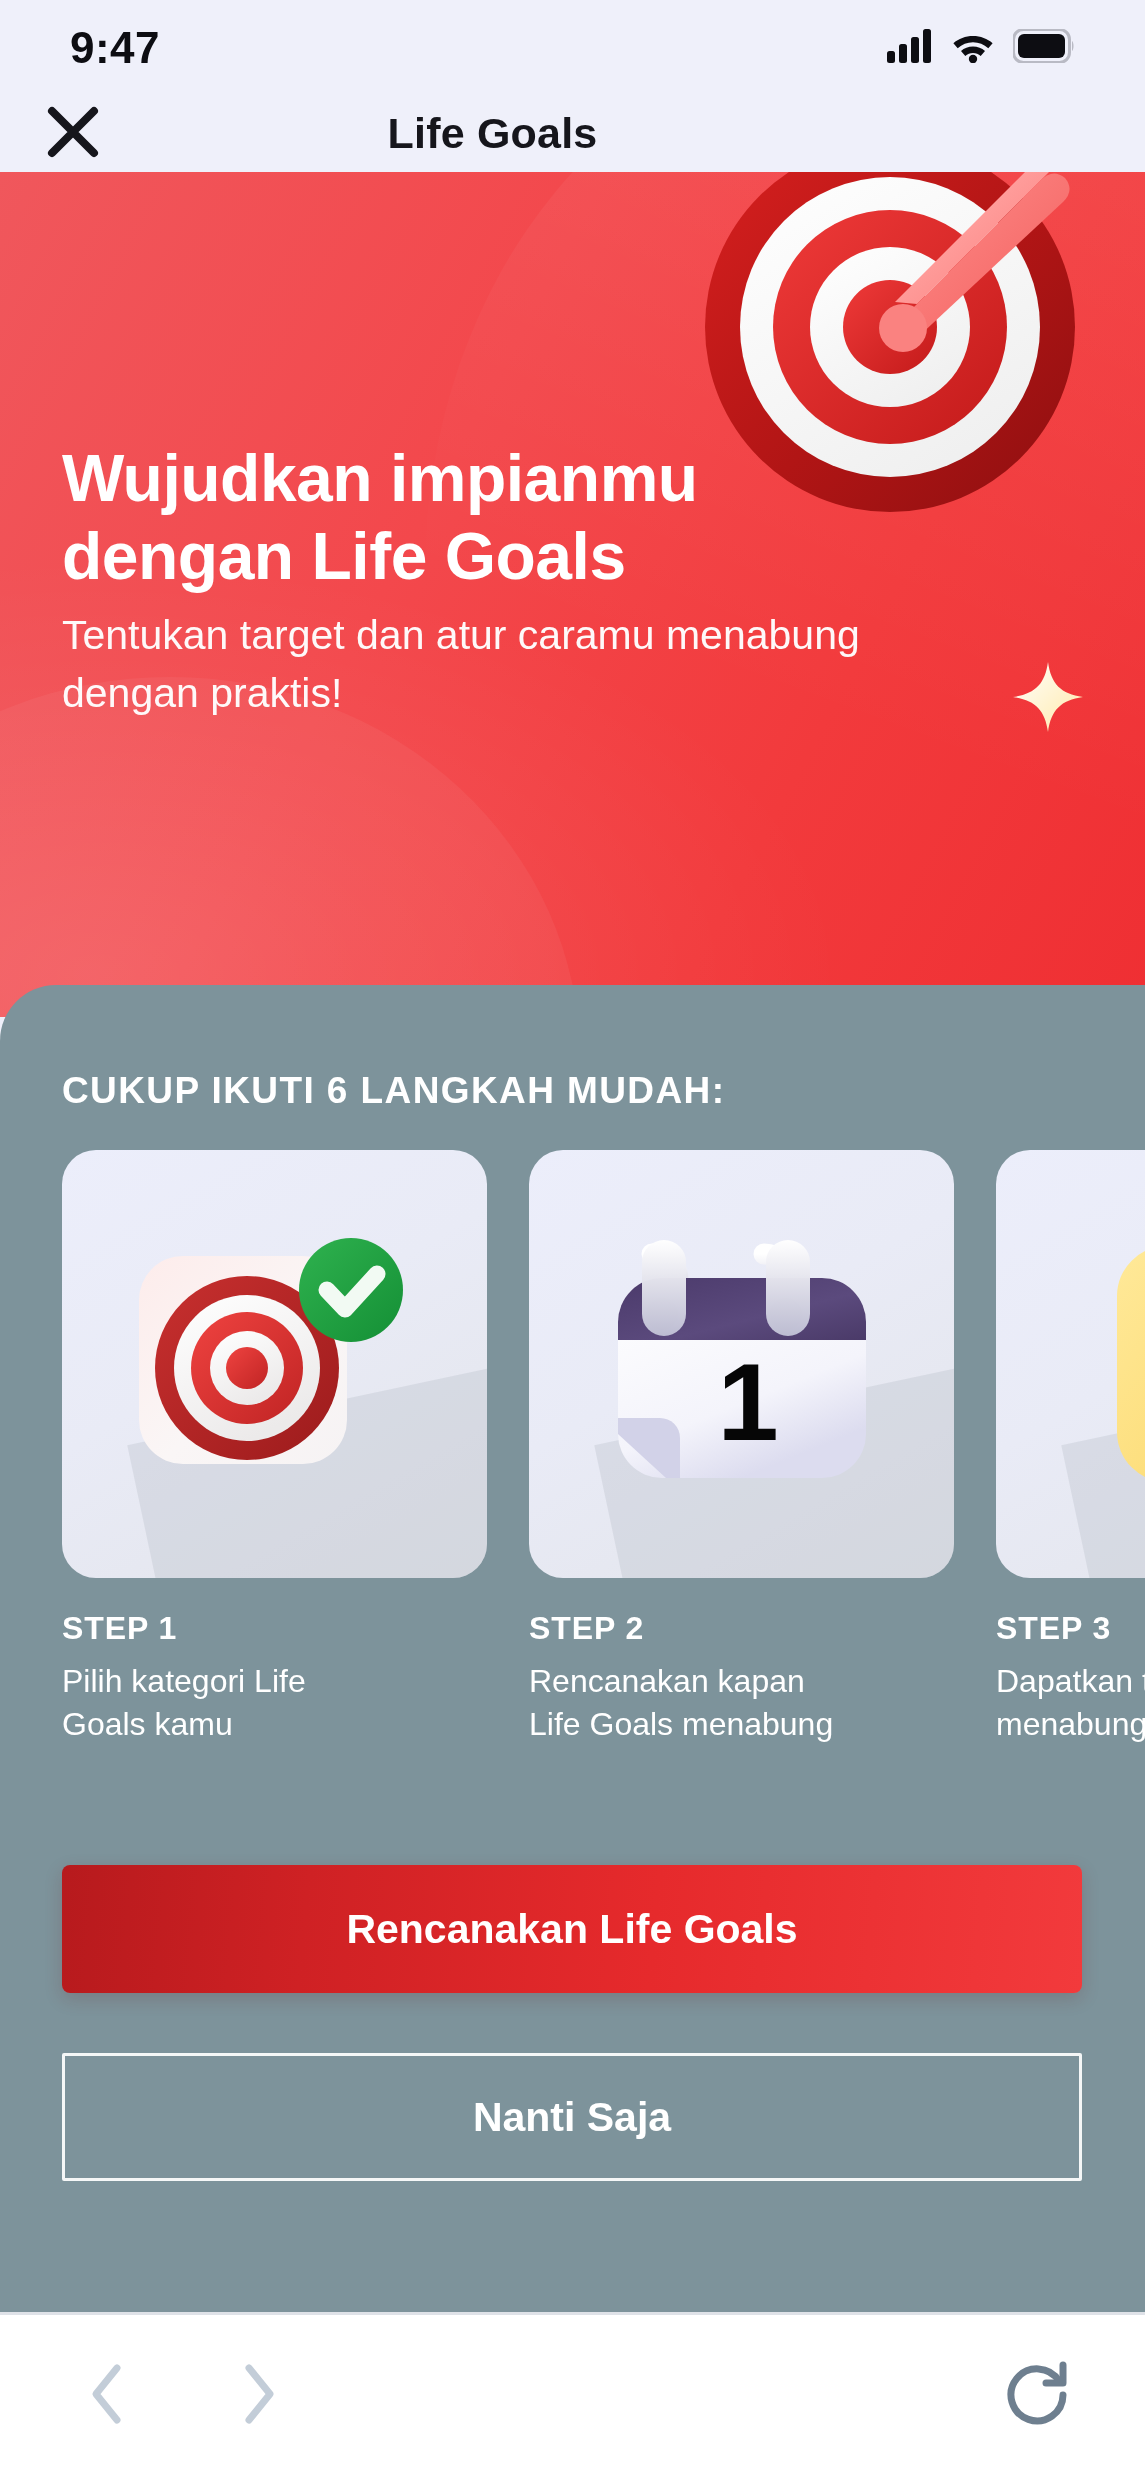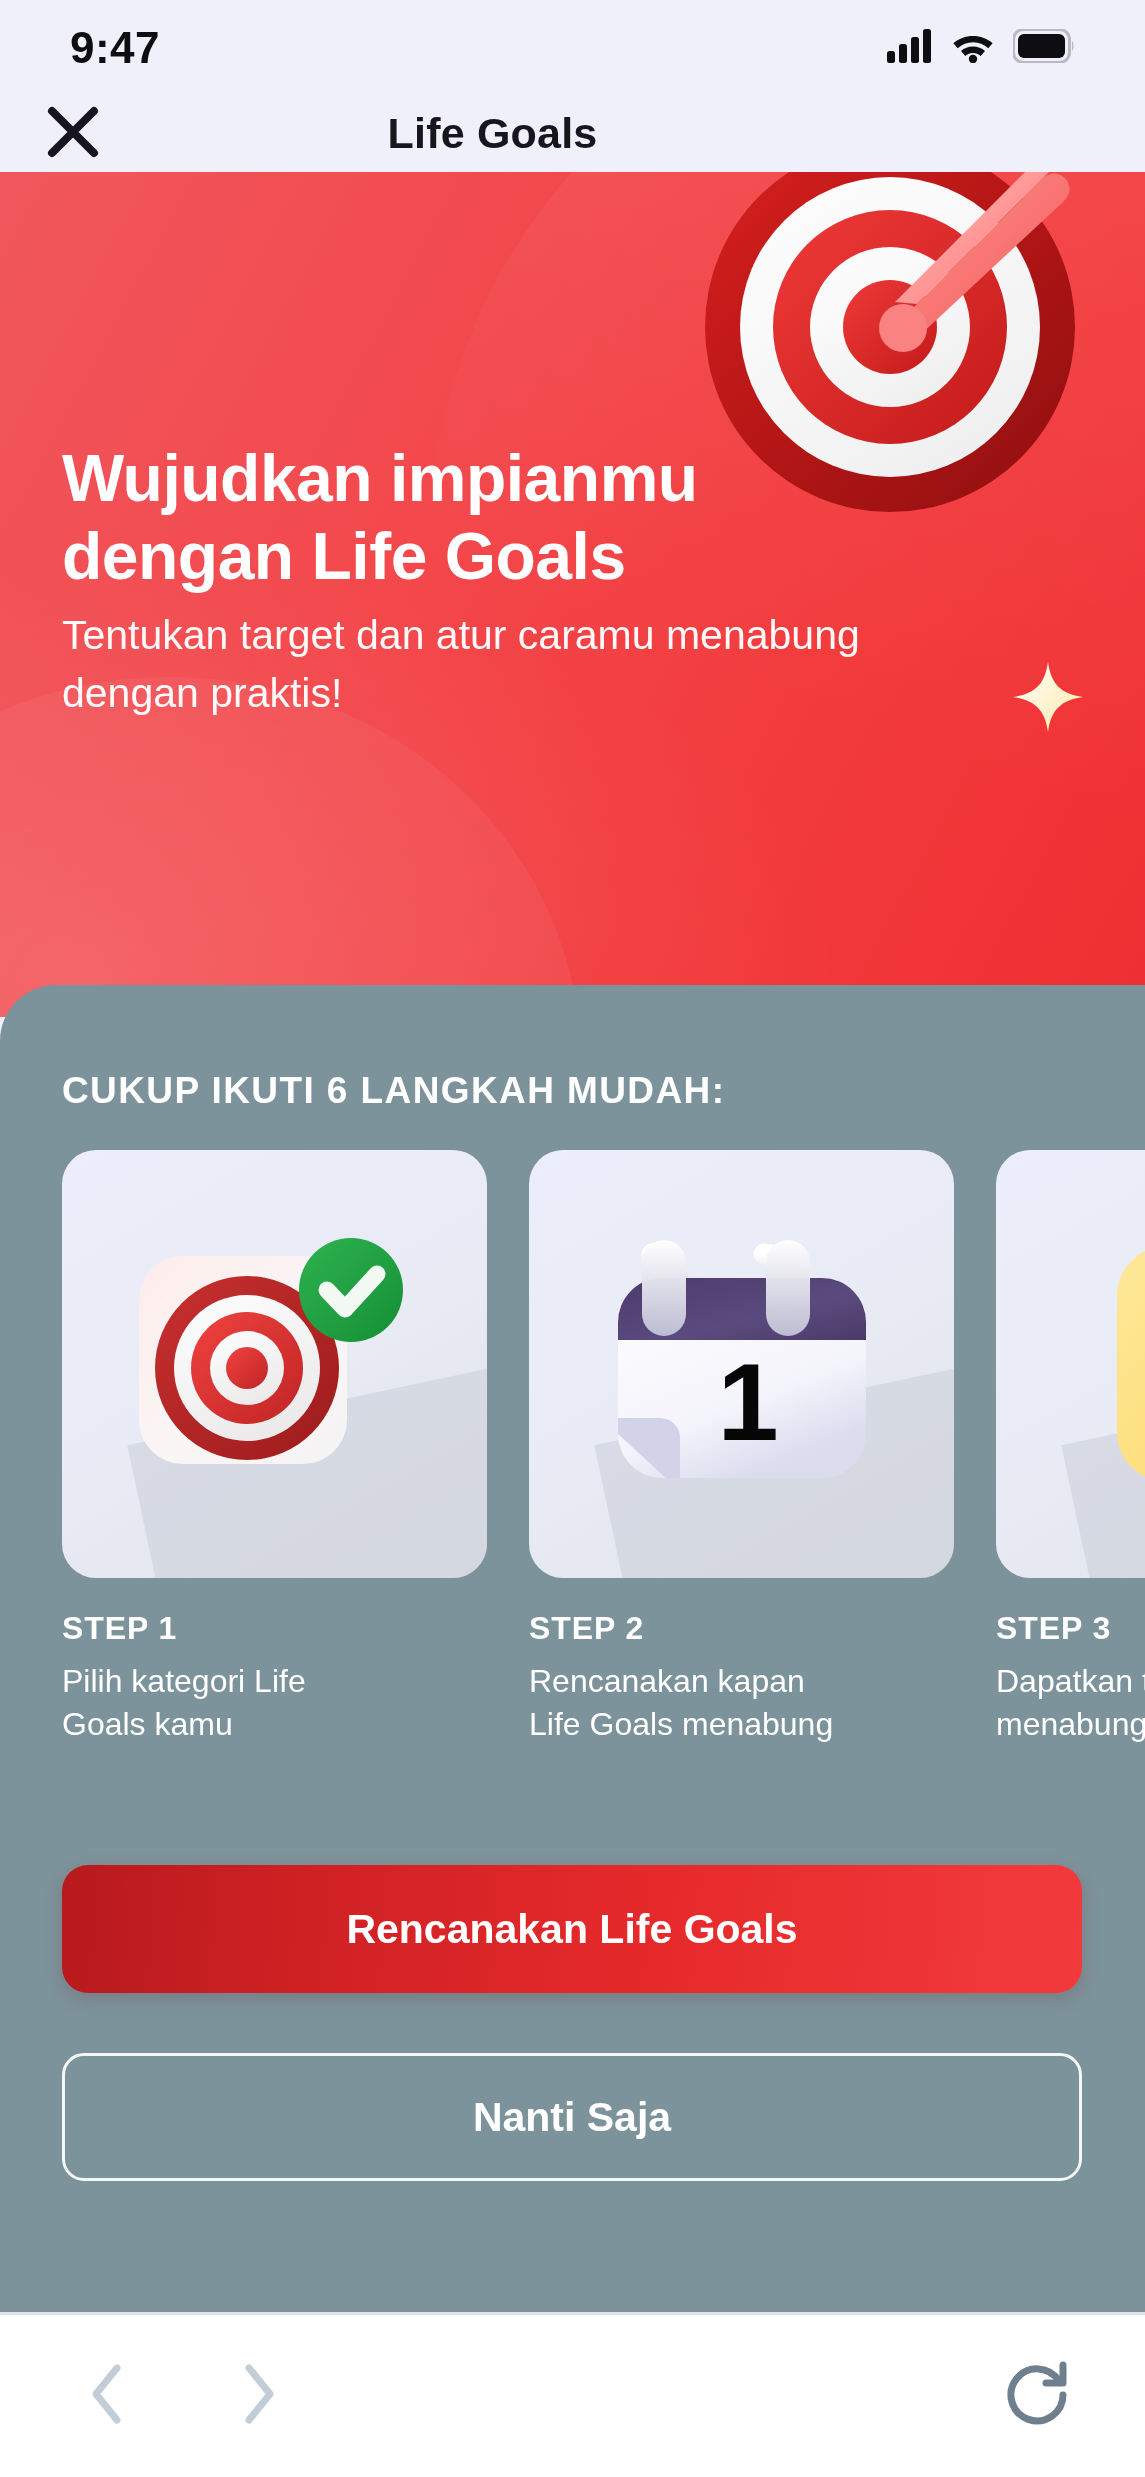--- a/index.html
+++ b/index.html
@@ -98,30 +98,30 @@
     letter-spacing:.9px;
   }
   .step-desc {
     margin-top:13px; font-size:32px; color:#ffffff; line-height:1.33;
     font-weight:400; white-space:pre-line;
   }
 
   
   .btn-primary {
     position:absolute; left:62px; top:880px; width:1020px; height:128px;
-    border-radius:26px; border:none; cursor:pointer;
+    border-radius:8px; border:none; cursor:pointer;
     background:linear-gradient(95deg, #b71a1d 0%, #cf2124 24%, #e62a2c 58%, #f23a3c 100%);
     color:#ffffff; font-size:41px; font-weight:700;
     font-family:"Liberation Sans", sans-serif;
     display:flex; align-items:center; justify-content:center;
     box-shadow:0 6px 18px rgba(100,20,22,.18);
   }
   .btn-secondary {
     position:absolute; left:62px; top:1068px; width:1020px; height:128px;
-    border-radius:22px; border:3px solid rgba(255,255,255,.92);
+    border-radius:2px; border:3px solid rgba(255,255,255,.92);
     background:transparent; cursor:pointer;
     color:#ffffff; font-size:41px; font-weight:700;
     font-family:"Liberation Sans", sans-serif;
     display:flex; align-items:center; justify-content:center;
   }
 
   
   .browserbar {
     position:absolute; left:0; bottom:0; width:1145px; height:165px;
     background:#ffffff; border-top:3px solid #dfe2e8;

